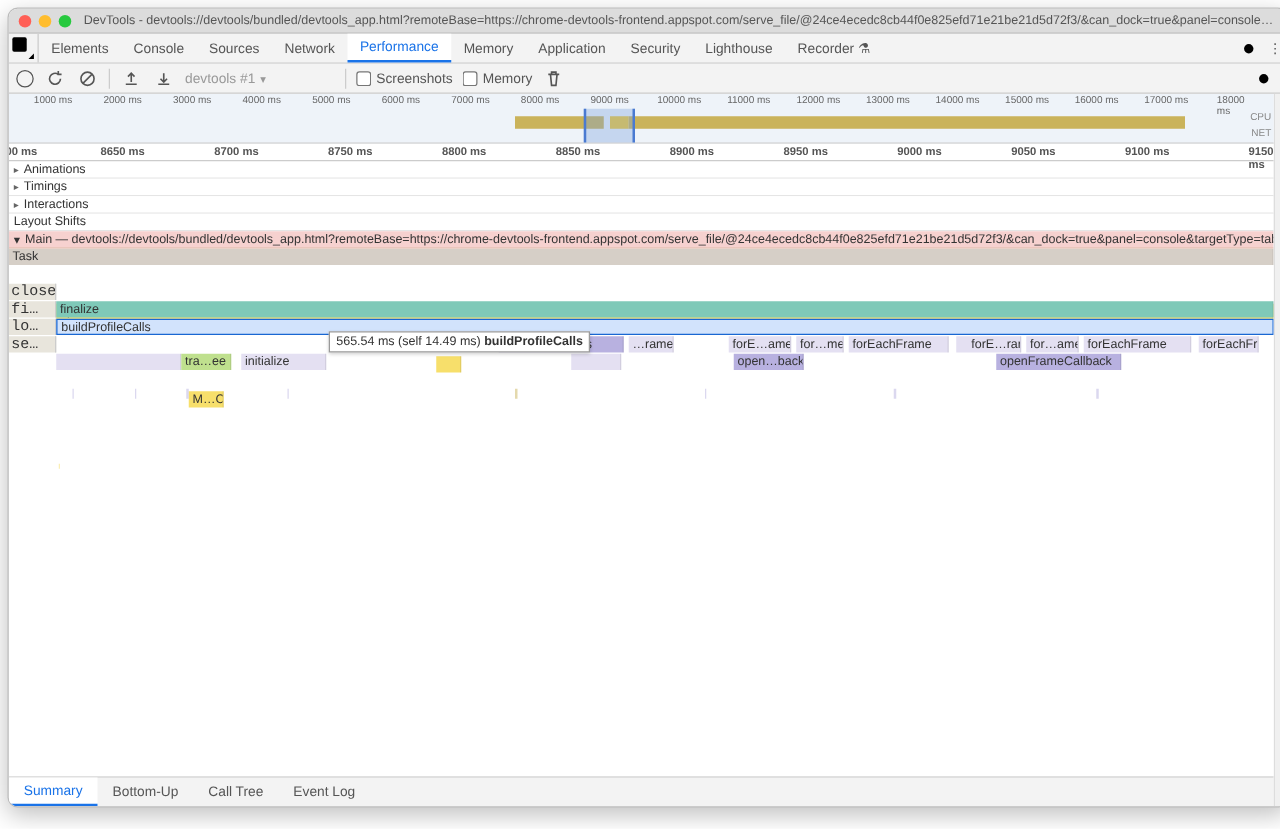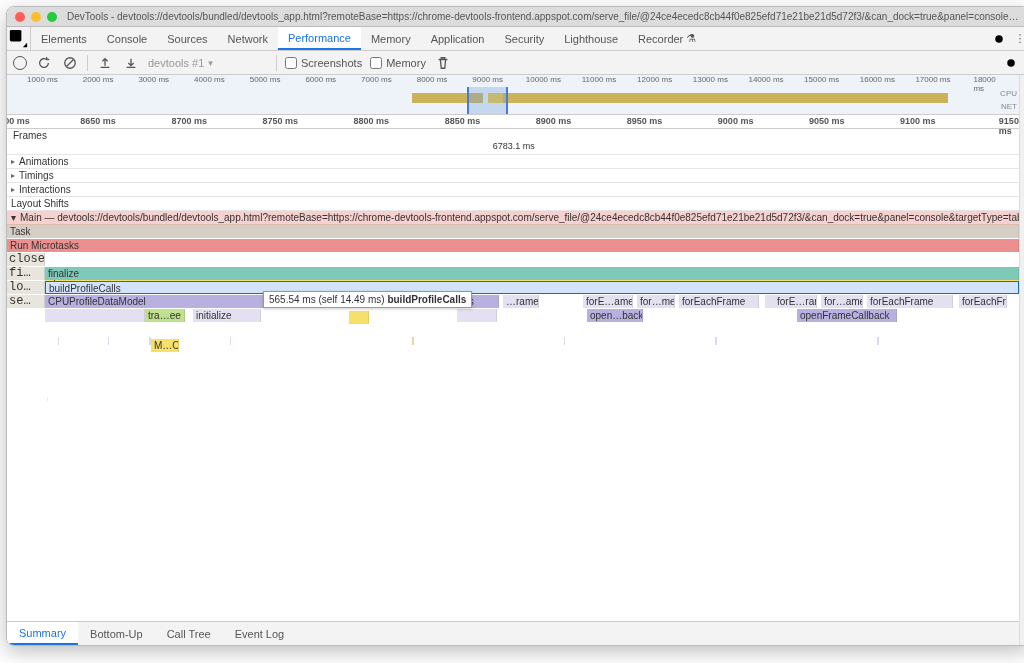--- a/index.html
+++ b/index.html
@@ -195,24 +195,20 @@
         <span class="r2-tick" style="left:36%">8800 ms</span>
         <span class="r2-tick" style="left:45%">8850 ms</span>
         <span class="r2-tick" style="left:54%">8900 ms</span>
         <span class="r2-tick" style="left:63%">8950 ms</span>
         <span class="r2-tick" style="left:72%">9000 ms</span>
         <span class="r2-tick" style="left:81%">9050 ms</span>
         <span class="r2-tick" style="left:90%">9100 ms</span>
         <span class="r2-tick" style="left:99%">9150 ms</span>
       </div>
 
-      <div class="frames-row">
-        <span class="label">Frames</span>
-        <span class="ms">6783.1 ms</span>
-      </div>
 
       <div class="track-header">
           <span class="arrow">▸</span>
           <span>Animations</span>
         </div>
       <div class="track-header">
           <span class="arrow">▸</span>
           <span>Timings</span>
         </div>
       <div class="track-header">
@@ -230,29 +226,27 @@
 
       <div class="flame">
 
         <div class="lab" style="top:28px">close</div>
         <div class="lab" style="top:42px">fi…ce</div>
         <div class="lab" style="top:56px">lo…te</div>
         <div class="lab" style="top:70px">se…el</div>
 
         <div class="bar c-task" style="top:0; left:0; right:0;">Task</div>
 
-        <div class="bar c-micro" style="top:14px; left:0; right:0;">Run Microtasks</div>
 
         <div class="bar c-yellow" style="top:28px; left:38px; right:0;">#parse</div>
 
         <div class="bar c-teal" style="top:42px; left:38px; right:0;">finalize</div>
 
         <div class="bar c-purple sel-outline" style="top:56px; left:38px; right:0;">buildProfileCalls</div>
 
-        <div class="bar c-purple" style="top:70px; left:38px; width:300px;">CPUProfileDataModel</div>
         <div class="bar c-yellow" style="top:70px; left:342px; width:20px;"></div>
         <div class="bar c-purple" style="top:70px; left:392px; width:100px;">buildProfileCalls</div>
         <div class="bar c-pale" style="top:70px; left:496px; width:36px;">…rame</div>
         <div class="bar c-pale" style="top:70px; left:576px; width:50px;">forE…ame</div>
         <div class="bar c-pale" style="top:70px; left:630px; width:38px;">for…me</div>
         <div class="bar c-pale" style="top:70px; left:672px; width:80px;">forEachFrame</div>
         <div class="bar c-pale" style="top:70px; left:758px; width:52px;padding-left:12px;">forE…rame</div>
         <div class="bar c-pale" style="top:70px; left:814px; width:42px;">for…ame</div>
         <div class="bar c-pale" style="top:70px; left:860px; width:86px;">forEachFrame</div>
         <div class="bar c-pale" style="top:70px; left:952px; width:48px;">forEachFrame</div>

